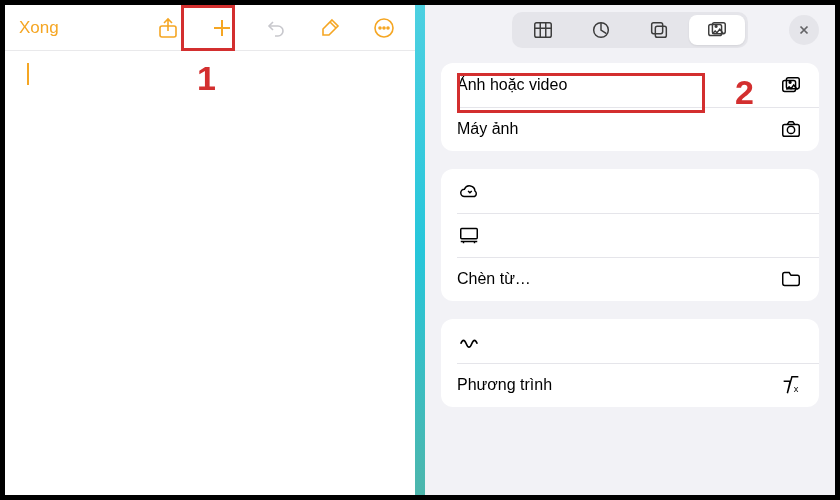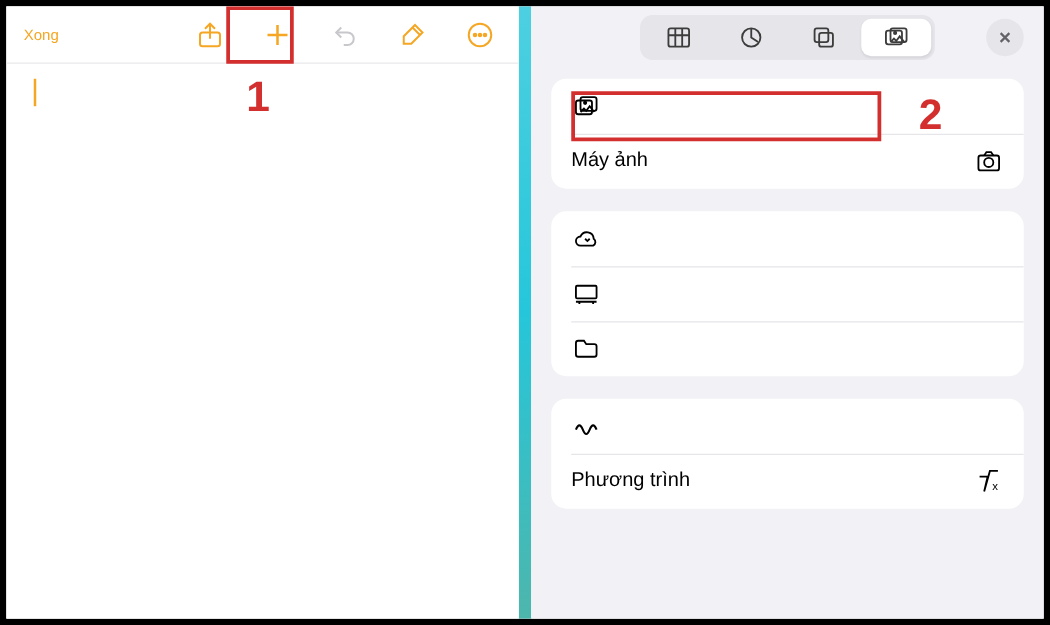--- a/index.html
+++ b/index.html
@@ -39,21 +39,21 @@
   
   .left-toolbar {
     display: flex;
     align-items: center;
     height: 46px;
     padding: 0 8px;
     border-bottom: 1px solid #e9e9eb;
   }
   .done-btn {
     color: #f5a623;
-    font-size: 12px;
+    font-size: 17px;
     font-weight: 400;
     padding: 4px 6px;
   }
   .left-icons {
     display: flex;
     gap: 28px;
     margin-left: auto;
     margin-right: 10px;
     align-items: center;
   }
@@ -281,20 +281,21 @@
         <svg viewBox="0 0 24 24" fill="none" stroke="currentColor" stroke-width="3">
             <path d="M6 6l12 12M18 6L6 18"></path>
           </svg>
       </div>
     </div>
 
     <div class="right-content">
 
       <div class="group">
         <div class="row">
+          <span class="row-label">Ảnh hoặc video</span>
           <span class="row-ic">
             <svg viewBox="0 0 24 24" fill="none" stroke="currentColor" stroke-width="1.6">
                 <rect x="3" y="7" width="14" height="12" rx="2"></rect>
                 <rect x="7" y="4" width="14" height="12" rx="2"></rect>
                 <circle cx="11" cy="9" r="1" fill="currentColor"></circle>
                 <path d="M7 17l3-3 2 2 3-4 4 5"></path>
               </svg>
           </span>
         </div>
         <div class="row">
@@ -320,20 +321,21 @@
         </div>
         <div class="row">
           <span class="row-ic">
             <svg viewBox="0 0 24 24" fill="none" stroke="currentColor" stroke-width="1.6">
                 <rect x="3" y="5" width="18" height="11" rx="1"></rect>
                 <path d="M3 19h18M6 19v2M18 19v2"></path>
               </svg>
           </span>
         </div>
         <div class="row">
+          <span class="row-label">Chèn từ…</span>
           <span class="row-ic">
             <svg viewBox="0 0 24 24" fill="none" stroke="currentColor" stroke-width="1.6">
                 <path d="M3 7a2 2 0 012-2h5l2 3h7a2 2 0 012 2v7a2 2 0 01-2 2H5a2 2 0 01-2-2V7z"></path>
               </svg>
           </span>
         </div>
       </div>
 
       <div class="group">
         <div class="row">

